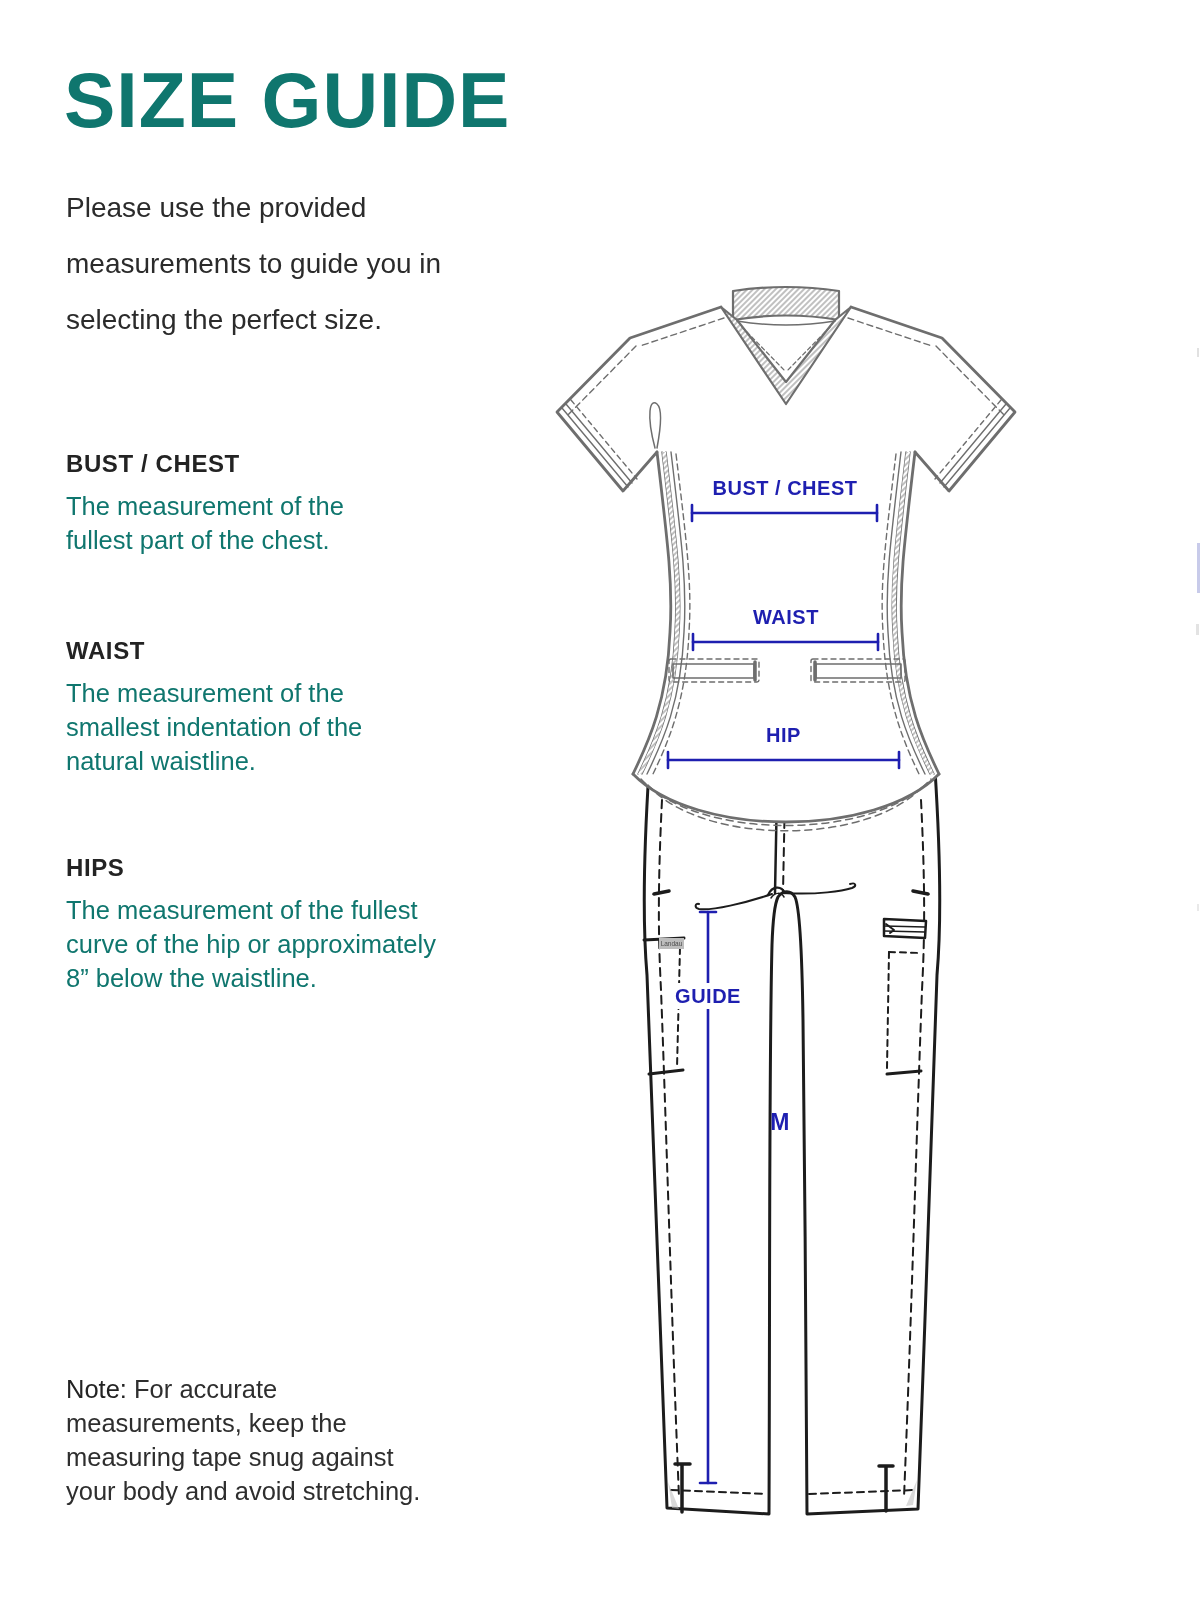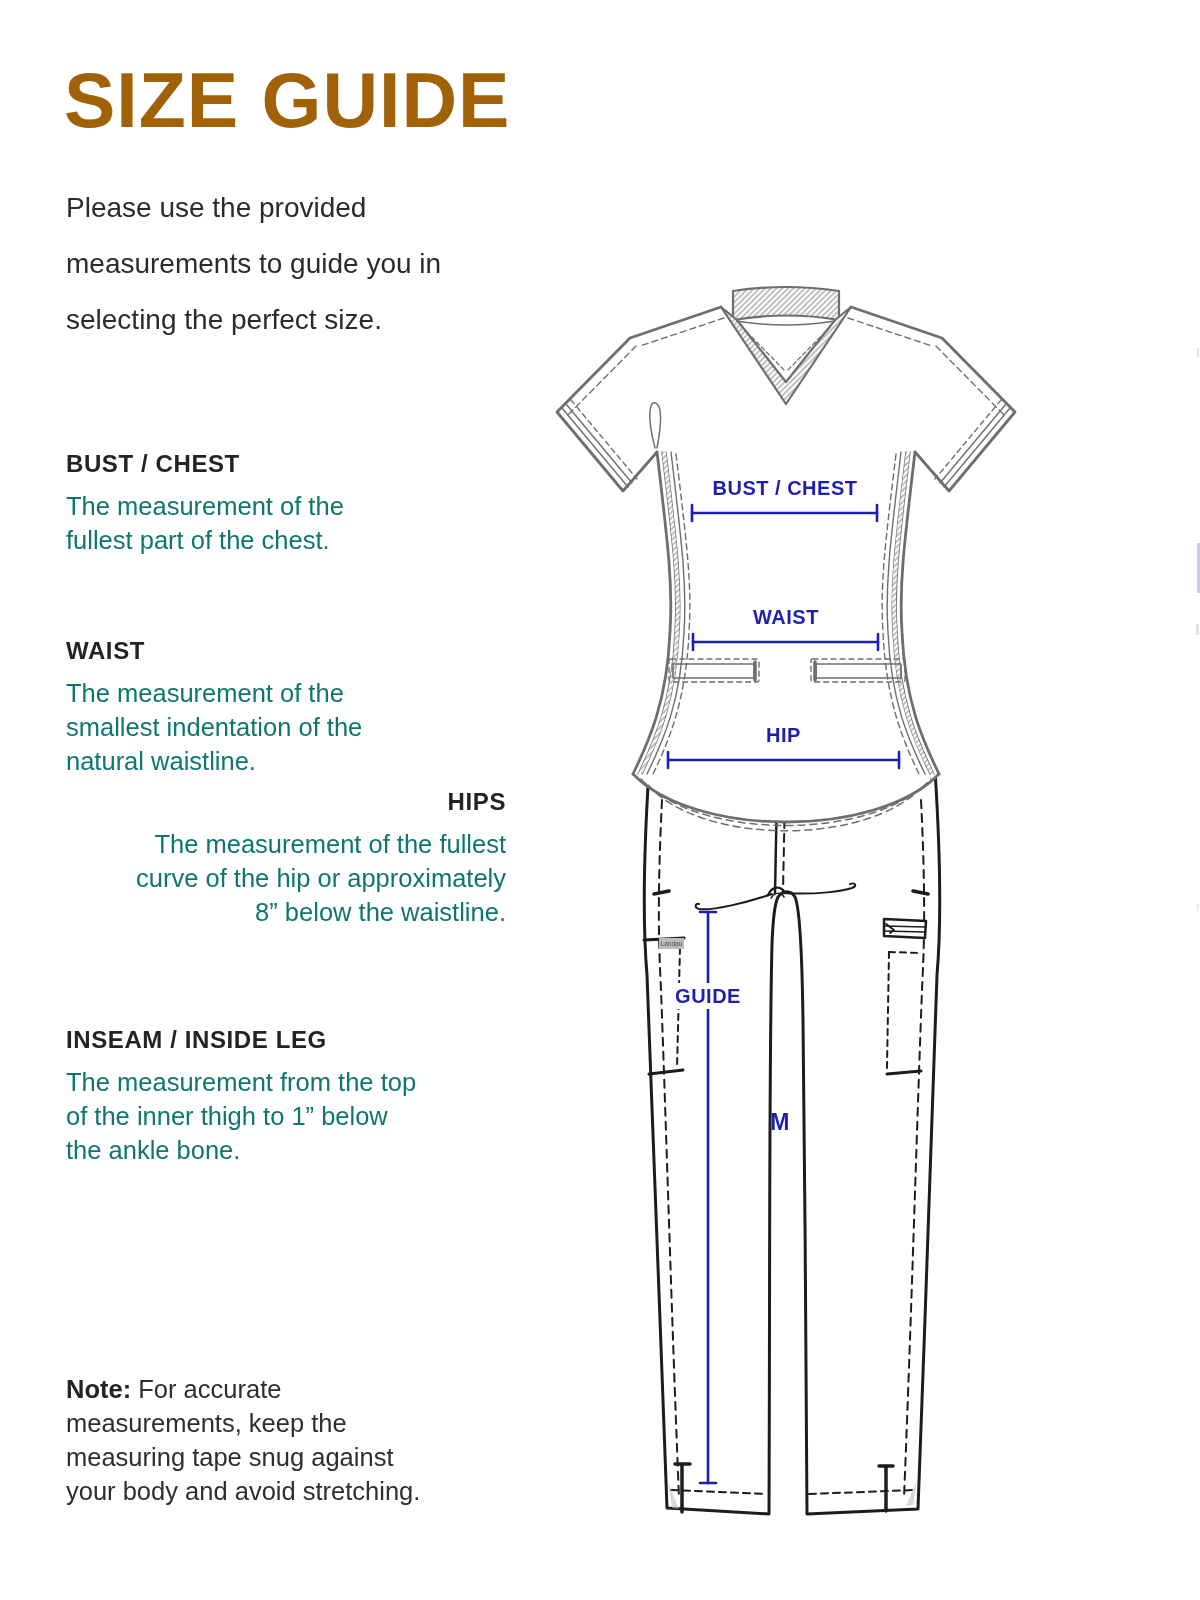--- a/index.html
+++ b/index.html
@@ -1,28 +1,28 @@
 <!DOCTYPE html>
 <html><head>
 <meta charset="utf-8">
 <style>
   html,body{margin:0;padding:0;background:#fff;}
   .canvas{position:relative;width:1200px;height:1600px;background:#ffffff;overflow:hidden;
           font-family:"Liberation Sans","DejaVu Sans",sans-serif;}
   h1.page-title{position:absolute;left:64px;top:58px;margin:0;font-size:77px;line-height:1.1;
-          font-weight:700;letter-spacing:1px;color:#a16207;}
+          font-weight:700;letter-spacing:1px;color:#0f766e;}
   p.intro{position:absolute;left:66px;top:180px;margin:0;width:470px;font-size:28px;line-height:56px;
           color:#2b2b2b;white-space:pre-line;}
   .spec{position:absolute;left:66px;width:440px;}
   .spec h2{margin:0;font-size:24px;font-weight:700;letter-spacing:.6px;color:#232323;}
   .spec p{margin:11px 0 0 0;font-size:25.5px;line-height:34px;color:#0f766e;white-space:pre-line;}
-  .sec-bust{top:450px;} .sec-waist{top:637px;} .sec-hips{top:788px;text-align:right;} .sec-inseam{top:1026px;}
+  .sec-bust{top:450px;} .sec-waist{top:637px;} .sec-hips{top:854px;} .sec-inseam{top:1026px;}
   .note{position:absolute;left:66px;top:1372px;width:400px;margin:0;font-size:25.5px;line-height:34px;
           color:#2e2e2e;white-space:pre-line;}
-  .note strong{font-weight:700;color:#232323;}
+  .note strong{font-weight:400;color:#232323;}
   .diagram-svg{position:absolute;left:0;top:0;width:1200px;height:1600px;}
   .dlabel{position:absolute;font-size:20px;font-weight:700;letter-spacing:.5px;color:#1e1fb0;
           text-align:center;line-height:1.1;}
   .lbl-bust{left:692px;top:477px;width:186px;}
   .lbl-waist{left:693px;top:606px;width:186px;}
   .lbl-hip{left:668px;top:724px;width:231px;}
   .lbl-inseam{left:663px;top:983px;width:90px;background:#ffffff;padding:2px 0;}
   .lbl-size{left:764px;top:1110px;width:32px;font-size:23px;}
   .brand-tag{position:absolute;left:659px;top:938px;width:25px;height:11px;background:#bdbdbd;
           color:#4c4c4c;font-size:6.5px;line-height:11px;text-align:center;overflow:hidden;}
@@ -55,26 +55,20 @@
 natural waistline.</p>
   </section>
 
   <section class="spec sec-hips">
     <h2>HIPS</h2>
     <p>The measurement of the fullest
 curve of the hip or approximately
 8” below the waistline.</p>
   </section>
 
-  <section class="spec sec-inseam">
-    <h2>INSEAM / INSIDE LEG</h2>
-    <p>The measurement from the top
-of the inner thigh to 1” below
-the ankle bone.</p>
-  </section>
 
   <p class="note"><strong>Note:</strong> <span>For accurate
 measurements, keep the
 measuring tape snug against
 your body and avoid stretching.</span></p>
 
   <svg class="diagram-svg" viewBox="0 0 1200 1600" xmlns="http://www.w3.org/2000/svg">
     <defs>
       <pattern id="rib" width="4" height="4" patternUnits="userSpaceOnUse" patternTransform="rotate(45)">
         <rect width="4" height="4" fill="#ffffff"></rect>

